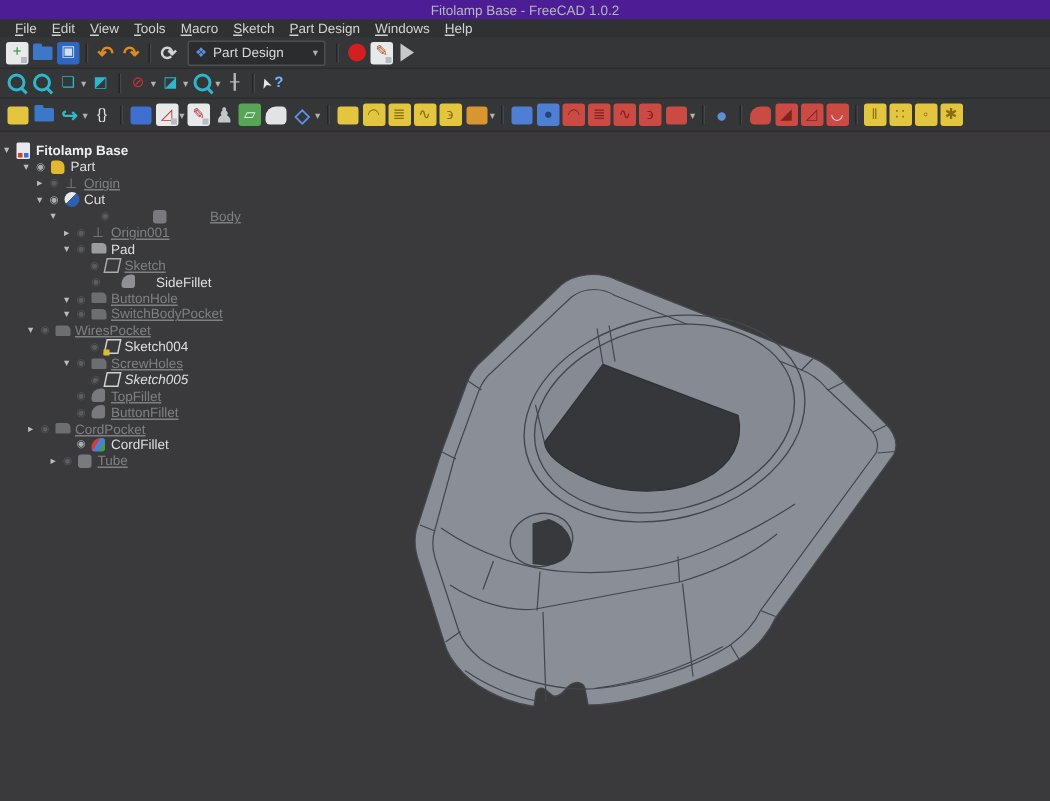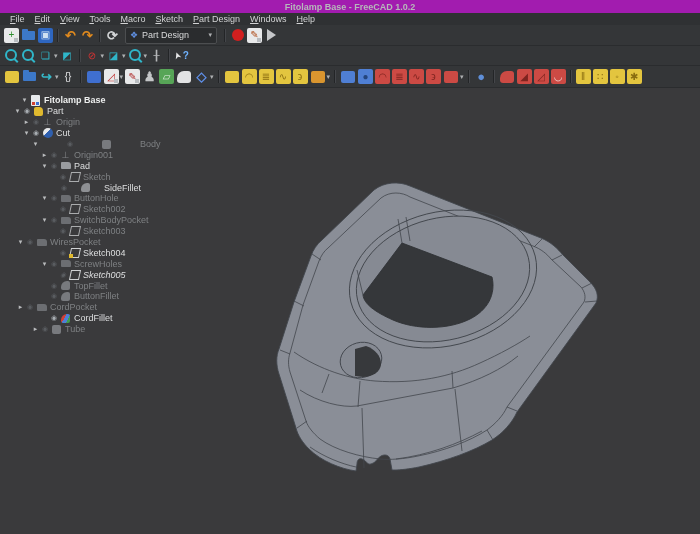--- a/index.html
+++ b/index.html
@@ -1,20 +1,20 @@
 <!DOCTYPE html>
 <html><head>
 <meta charset="utf-8">
 <style>
   html,body{margin:0;padding:0;}
   body{width:700px;height:534px;overflow:hidden;background:#3a3a3c;
        font-family:"Liberation Sans",sans-serif;color:#cfd0d1;position:relative;}
   
-  .titlebar{height:13px;background:#a21caf;display:flex;align-items:center;justify-content:center;
-            font-size:9px;color:#b6b8ba;font-weight:bold;}
+  .titlebar{height:13px;background:#4c1d95;display:flex;align-items:center;justify-content:center;
+            font-size:9px;color:#b6b8ba;}
   .menubar{height:12px;background:#2f3133;display:flex;align-items:center;padding-left:5px;gap:0;}
   .menu-item{font-size:9px;color:#d2d3d4;padding:0 5px;cursor:default;}
   .menu-item::first-letter{text-decoration:underline;}
   .toolbar{background:#343638;display:flex;align-items:center;padding-left:3px;border-bottom:1px solid #2a2c2e;}
   .tb1{height:20px;} .tb2{height:19px;} .tb3{height:21px;}
   .tbtn{display:flex;align-items:center;margin:0 1px;cursor:default;}
   .sep{width:1px;height:13px;background:#232527;border-right:1px solid #44464a;margin:0 3px;}
   .ic{width:15px;height:15px;border-radius:2px;display:flex;align-items:center;justify-content:center;
       font-size:10px;line-height:1;box-sizing:border-box;}
   .has-caret::after{content:"▾";font-size:7px;color:#aeb0b2;margin-left:1px;}
@@ -45,21 +45,21 @@
   .combo .car{font-size:7px;color:#aeb0b2;margin-left:6px;}
   
   .main{position:relative;height:446px;background:#3a3a3c;}
   svg.view{position:absolute;inset:0;}
   .tree{position:absolute;left:0;top:7px;width:250px;z-index:2;}
   .trow{height:10.9px;display:flex;align-items:center;font-size:9px;cursor:default;}
   .trow .arr{width:9px;font-size:7px;color:#b9bbbd;text-align:center;flex:none;}
   .trow .vis{width:10px;font-size:7px;text-align:center;flex:none;}
   .vis-on{color:#a8adb2;} .vis-off{color:#595c60;}
   .lbl{margin-left:3px;white-space:nowrap;}
-  .bright .lbl{color:#dedfe0;} .dim .lbl{color:#7e8083;}
+  .bright .lbl{color:#dedfe0;} .dim .lbl{color:#7e8083;text-decoration:underline;}
   .root .lbl{font-weight:bold;color:#eceded;}
   
   .fic{width:11px;height:11px;flex:none;margin-left:1px;position:relative;
        display:flex;align-items:center;justify-content:center;}
   .fi-doc::before{content:"";width:9px;height:11px;background:#e8eaec;border-radius:1px;}
   .fi-doc::after{content:"";position:absolute;bottom:1px;left:2px;width:3px;height:3px;background:#d04030;
                  box-shadow:4px 0 0 #3c6fd0;}
   .fi-part::before{content:"";width:9px;height:9px;background:#e0b92e;border-radius:2px 4px 2px 2px;}
   .fi-origin{color:#97999d;font-size:9px;}
   .fi-cut::before{content:"";width:10px;height:10px;border-radius:50%;
@@ -316,21 +316,21 @@
 
       <path stroke-width="0.8" d="M398,219 L402,243 M406,217 L410,241 M357,270 L363,295"></path>
 
       <ellipse cx="361" cy="360" rx="21" ry="17.5" transform="rotate(-15 361 360)" fill="#868a93"></ellipse>
       <path fill="#37393c" stroke="none" d="M355,349 L366,346
         C375,349 381,356 381,364 C381,371 373,377 363,377 L355,376 Z"></path>
     </g>
   </svg>
 
   <div class="tree">
-      <div class="trow root" style="padding-left: 20px;">
+      <div class="trow root" style="padding-left: 0;">
         <span class="arr">▾</span>
         <span class="fic fi-doc"></span>
         <span class="lbl">Fitolamp Base</span>
       </div>
       <div class="trow bright" style="padding-left: 13px;">
         <span class="arr">▾</span>
         <span class="vis vis-on">◉</span>
         <span class="fic fi-part"></span>
         <span class="lbl">Part</span>
       </div>
@@ -369,43 +369,31 @@
         <span class="vis vis-off">◉</span>
         <span class="fic fi-sketch"></span>
         <span class="lbl">Sketch</span>
       </div>
       <div class="trow bright" style="padding-left: 40px; gap: 10px;">
         <span class="arr"></span>
         <span class="vis vis-off">◉</span>
         <span class="fic fi-fillet"></span>
         <span class="lbl">SideFillet</span>
       </div>
-      <div class="trow dim" style="padding-left: 40px;">
+      <div class="trow dim" style="padding-left: 40px; align-items: flex-end;">
         <span class="arr">▾</span>
         <span class="vis vis-off">◉</span>
         <span class="fic fi-pocket"></span>
         <span class="lbl">ButtonHole</span>
       </div>
-      <div class="trow dim" style="padding-left: 49px;">
-        <span class="arr"></span>
-        <span class="vis vis-off">◉</span>
-        <span class="fic fi-sketch"></span>
-        <span class="lbl">Sketch002</span>
-      </div>
       <div class="trow dim" style="padding-left: 40px;">
         <span class="arr">▾</span>
         <span class="vis vis-off">◉</span>
         <span class="fic fi-pocket"></span>
         <span class="lbl">SwitchBodyPocket</span>
-      </div>
-      <div class="trow dim" style="padding-left: 49px;">
-        <span class="arr"></span>
-        <span class="vis vis-off">◉</span>
-        <span class="fic fi-sketch"></span>
-        <span class="lbl">Sketch003</span>
       </div>
       <div class="trow dim" style="padding-left: 16px;">
         <span class="arr">▾</span>
         <span class="vis vis-off">◉</span>
         <span class="fic fi-pocket"></span>
         <span class="lbl">WiresPocket</span>
       </div>
       <div class="trow bright" style="padding-left: 49px;">
         <span class="arr"></span>
         <span class="vis vis-off">◉</span>

